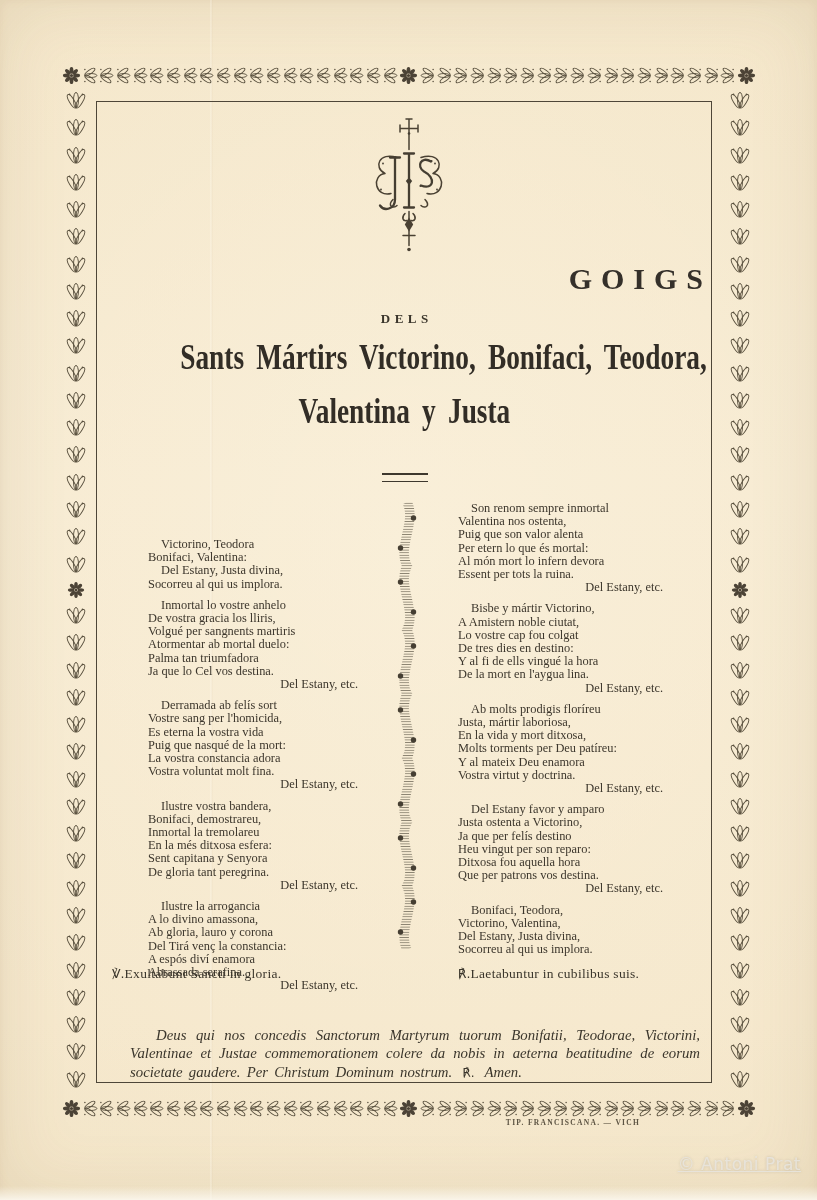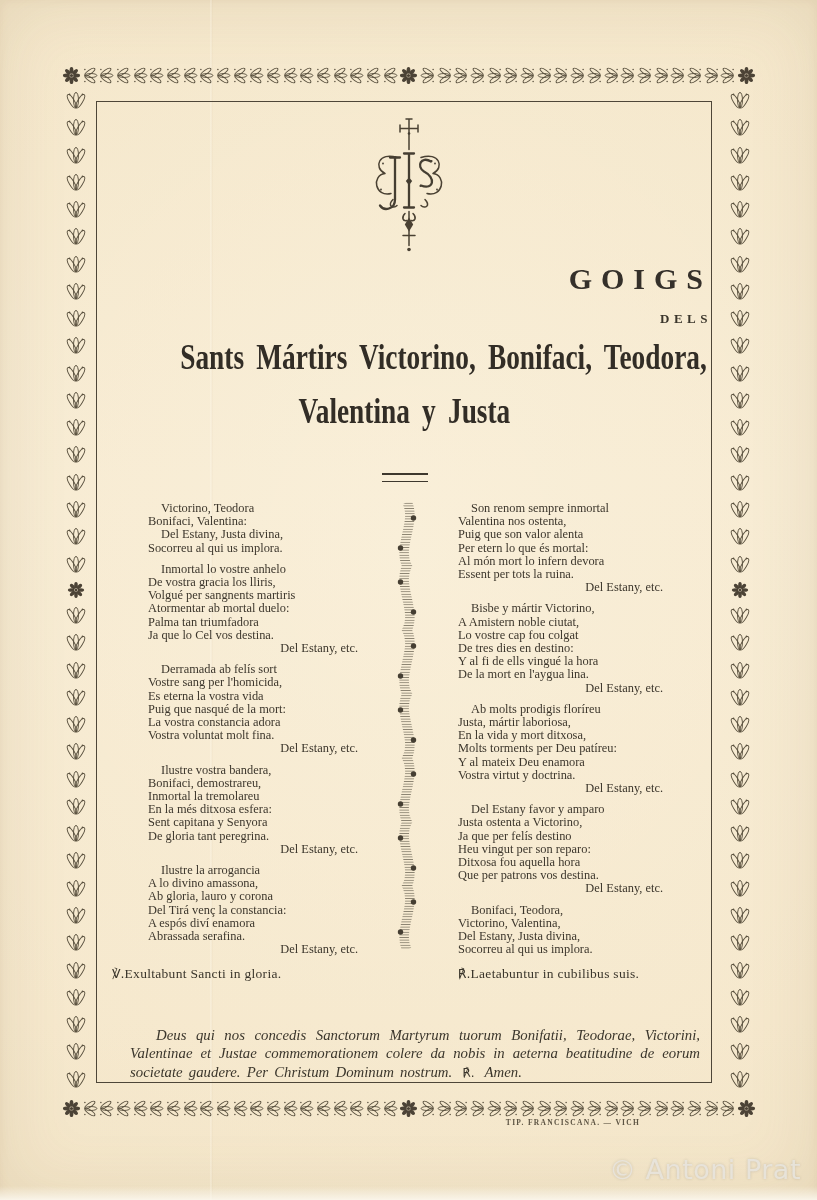--- a/index.html
+++ b/index.html
@@ -33,35 +33,35 @@
   .b-col svg.tul{width:20px; height:21px;}
   .b-col svg.ros{width:18px; height:18px;}
 
   .frame{position:absolute; left:96px; top:101px; width:614px; height:980px;
          border:1.6px solid #4e4638;}
 
   .monogram{position:absolute; left:363px; top:113px; width:92px; height:145px;}
 
   .t-goigs{position:absolute; left:97px; width:615px; top:262px; text-align:right;
     font-size:30px; letter-spacing:9px; font-weight:700; color:#35302a; text-indent:9px;}
-  .t-dels{position:absolute; left:97px; width:615px; top:311px; text-align:right;
+  .t-dels{position:absolute; left:97px; width:615px; top:311px; text-align:center;
     font-size:13px; letter-spacing:4.5px; font-weight:600; color:#3a352b; text-indent:4.5px;}
   .t-saints{position:absolute; left:97px; width:615px; text-align:center; color:#322d26;}
   .t-saints > span{display:inline-block; transform:scaleX(.76); transform-origin:50% 50%;
     font-size:36px; font-weight:700; word-spacing:7px; white-space:nowrap;}
   .s1{top:336px;} .s2{top:390px;}
   .t-sub{position:absolute; left:97px; width:615px; top:440px; text-align:center;}
   .t-sub > span{display:inline-block; transform:scaleX(.93); font-size:20.5px; font-weight:700;
     word-spacing:2px; color:#35302a; white-space:nowrap;}
   .rule{position:absolute; left:382px; top:473px; width:46px; height:6px;
     border-top:2.6px solid #3e382e; border-bottom:1.4px solid #3e382e;}
 
   
   .col{position:absolute; top:502px; font-size:12.4px; line-height:13.2px; color:#3c362c;}
-  .col-left{left:148px; width:210px;}
+  .col-left{left:148px; width:210px;margin-top:36px;}
   .col-right{left:458px; width:205px;}
   .stanza{margin-bottom:8px;}
   .vl{white-space:nowrap;}
   .vl.in{text-indent:13px;}
   .vl.it{}
   .vl.rt{text-align:right; white-space:normal;}
 
   .ribbon{position:absolute; left:396px; top:502px; width:22px; height:448px;}
 
   .versicles{position:absolute; left:97px; width:615px; top:966px; font-size:13.5px;}
@@ -73,23 +73,23 @@
   .oremus{position:absolute; left:97px; width:615px; top:1001px; text-align:center;
     font-size:15px; font-weight:700; letter-spacing:3.5px; text-indent:3.5px; color:#35302a;}
   .prayer{position:absolute; left:130px; width:570px; top:1026px; margin:0;
     font-style:italic; font-size:14.8px; line-height:18.4px; text-align:justify;
     text-indent:26px; word-spacing:2.5px; color:#3b362c;}
   .prayer .vsym{font-style:normal; font-size:12px; padding:0 4px;}
 
   .imprint{position:absolute; left:473px; width:200px; top:1118px; text-align:center;
     font-size:7.5px; letter-spacing:1.3px; color:#5d5443; font-weight:600;}
   .watermark{position:absolute; right:16px; top:1154px;
-    font-family:"DejaVu Sans", sans-serif; font-size:27px; font-weight:500;
+    font-family:"DejaVu Sans", sans-serif; font-size:17px; font-weight:500;
     color:#e7e4dd; opacity:.88; letter-spacing:.5px;
-    text-shadow:0 0 3px rgba(120,115,105,.35);}
+    text-shadow:0 0 3px rgba(120,115,105,.35);text-decoration:underline;}
 </style>
 </head>
 <body>
 
 <div class="sheet">
   <div class="crease"></div>
 
   <svg class="defs" aria-hidden="true">
     <defs>
       <g id="tulip" stroke="#59503e" fill="none" stroke-width="1">

